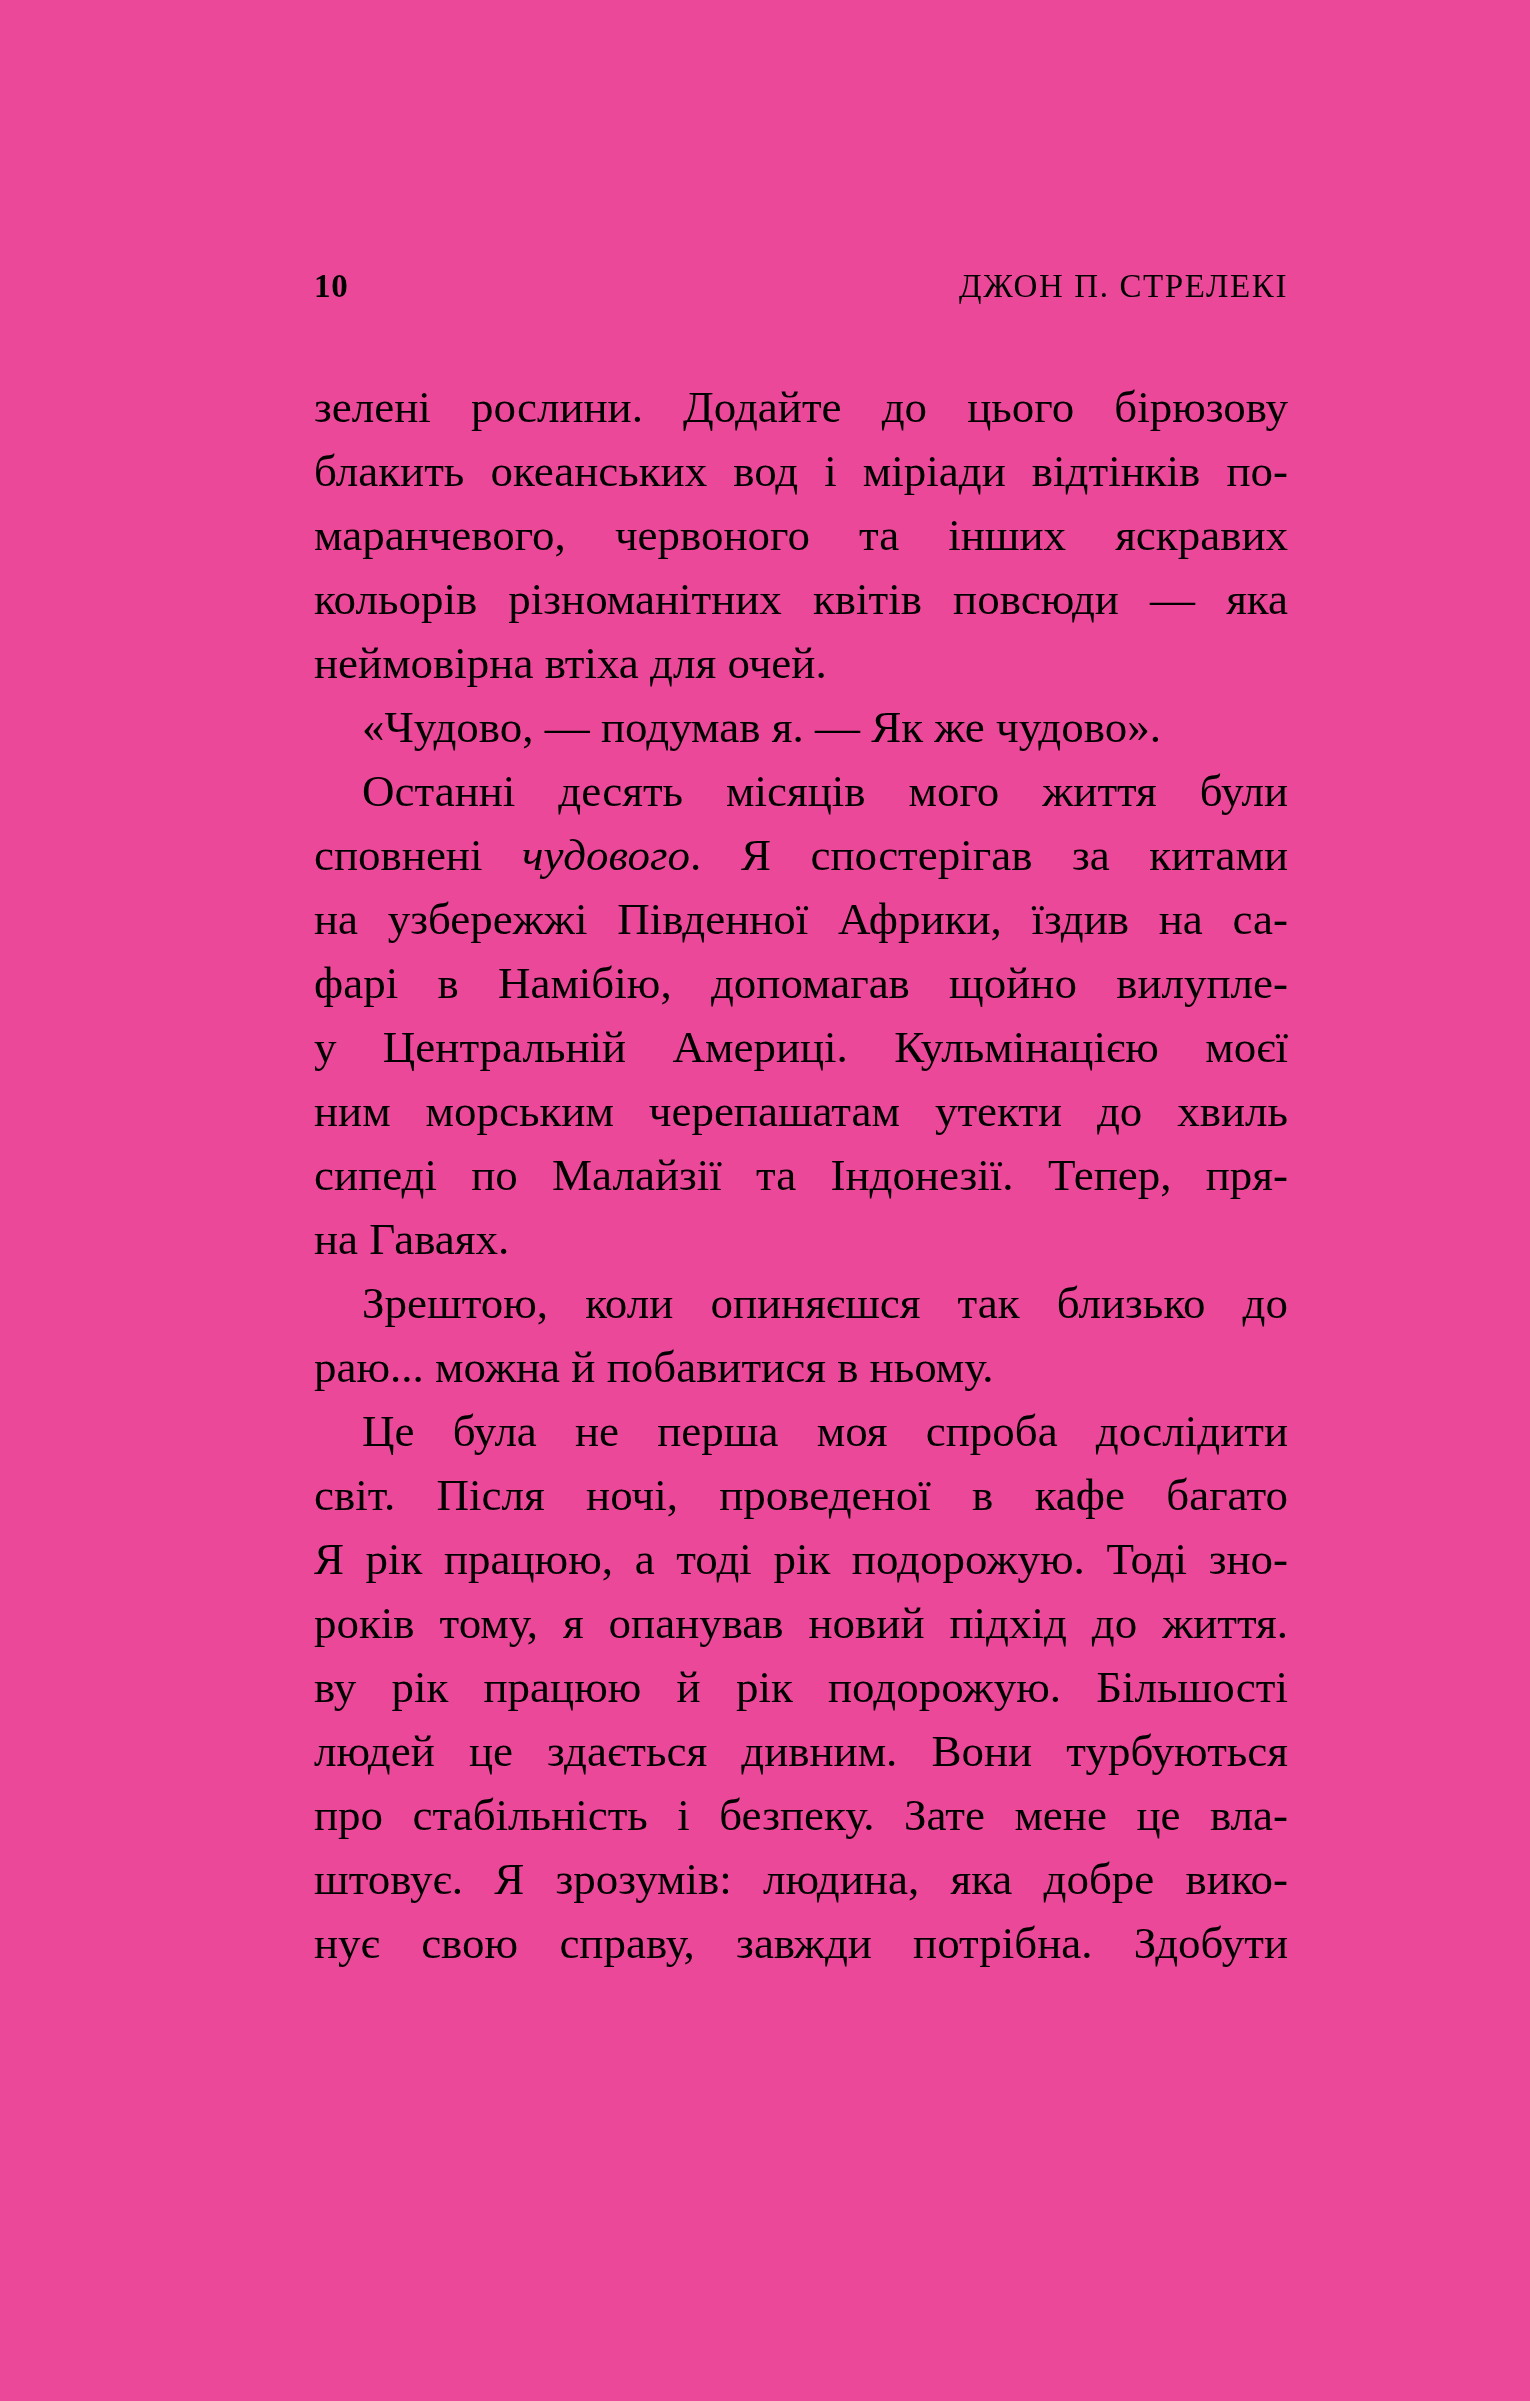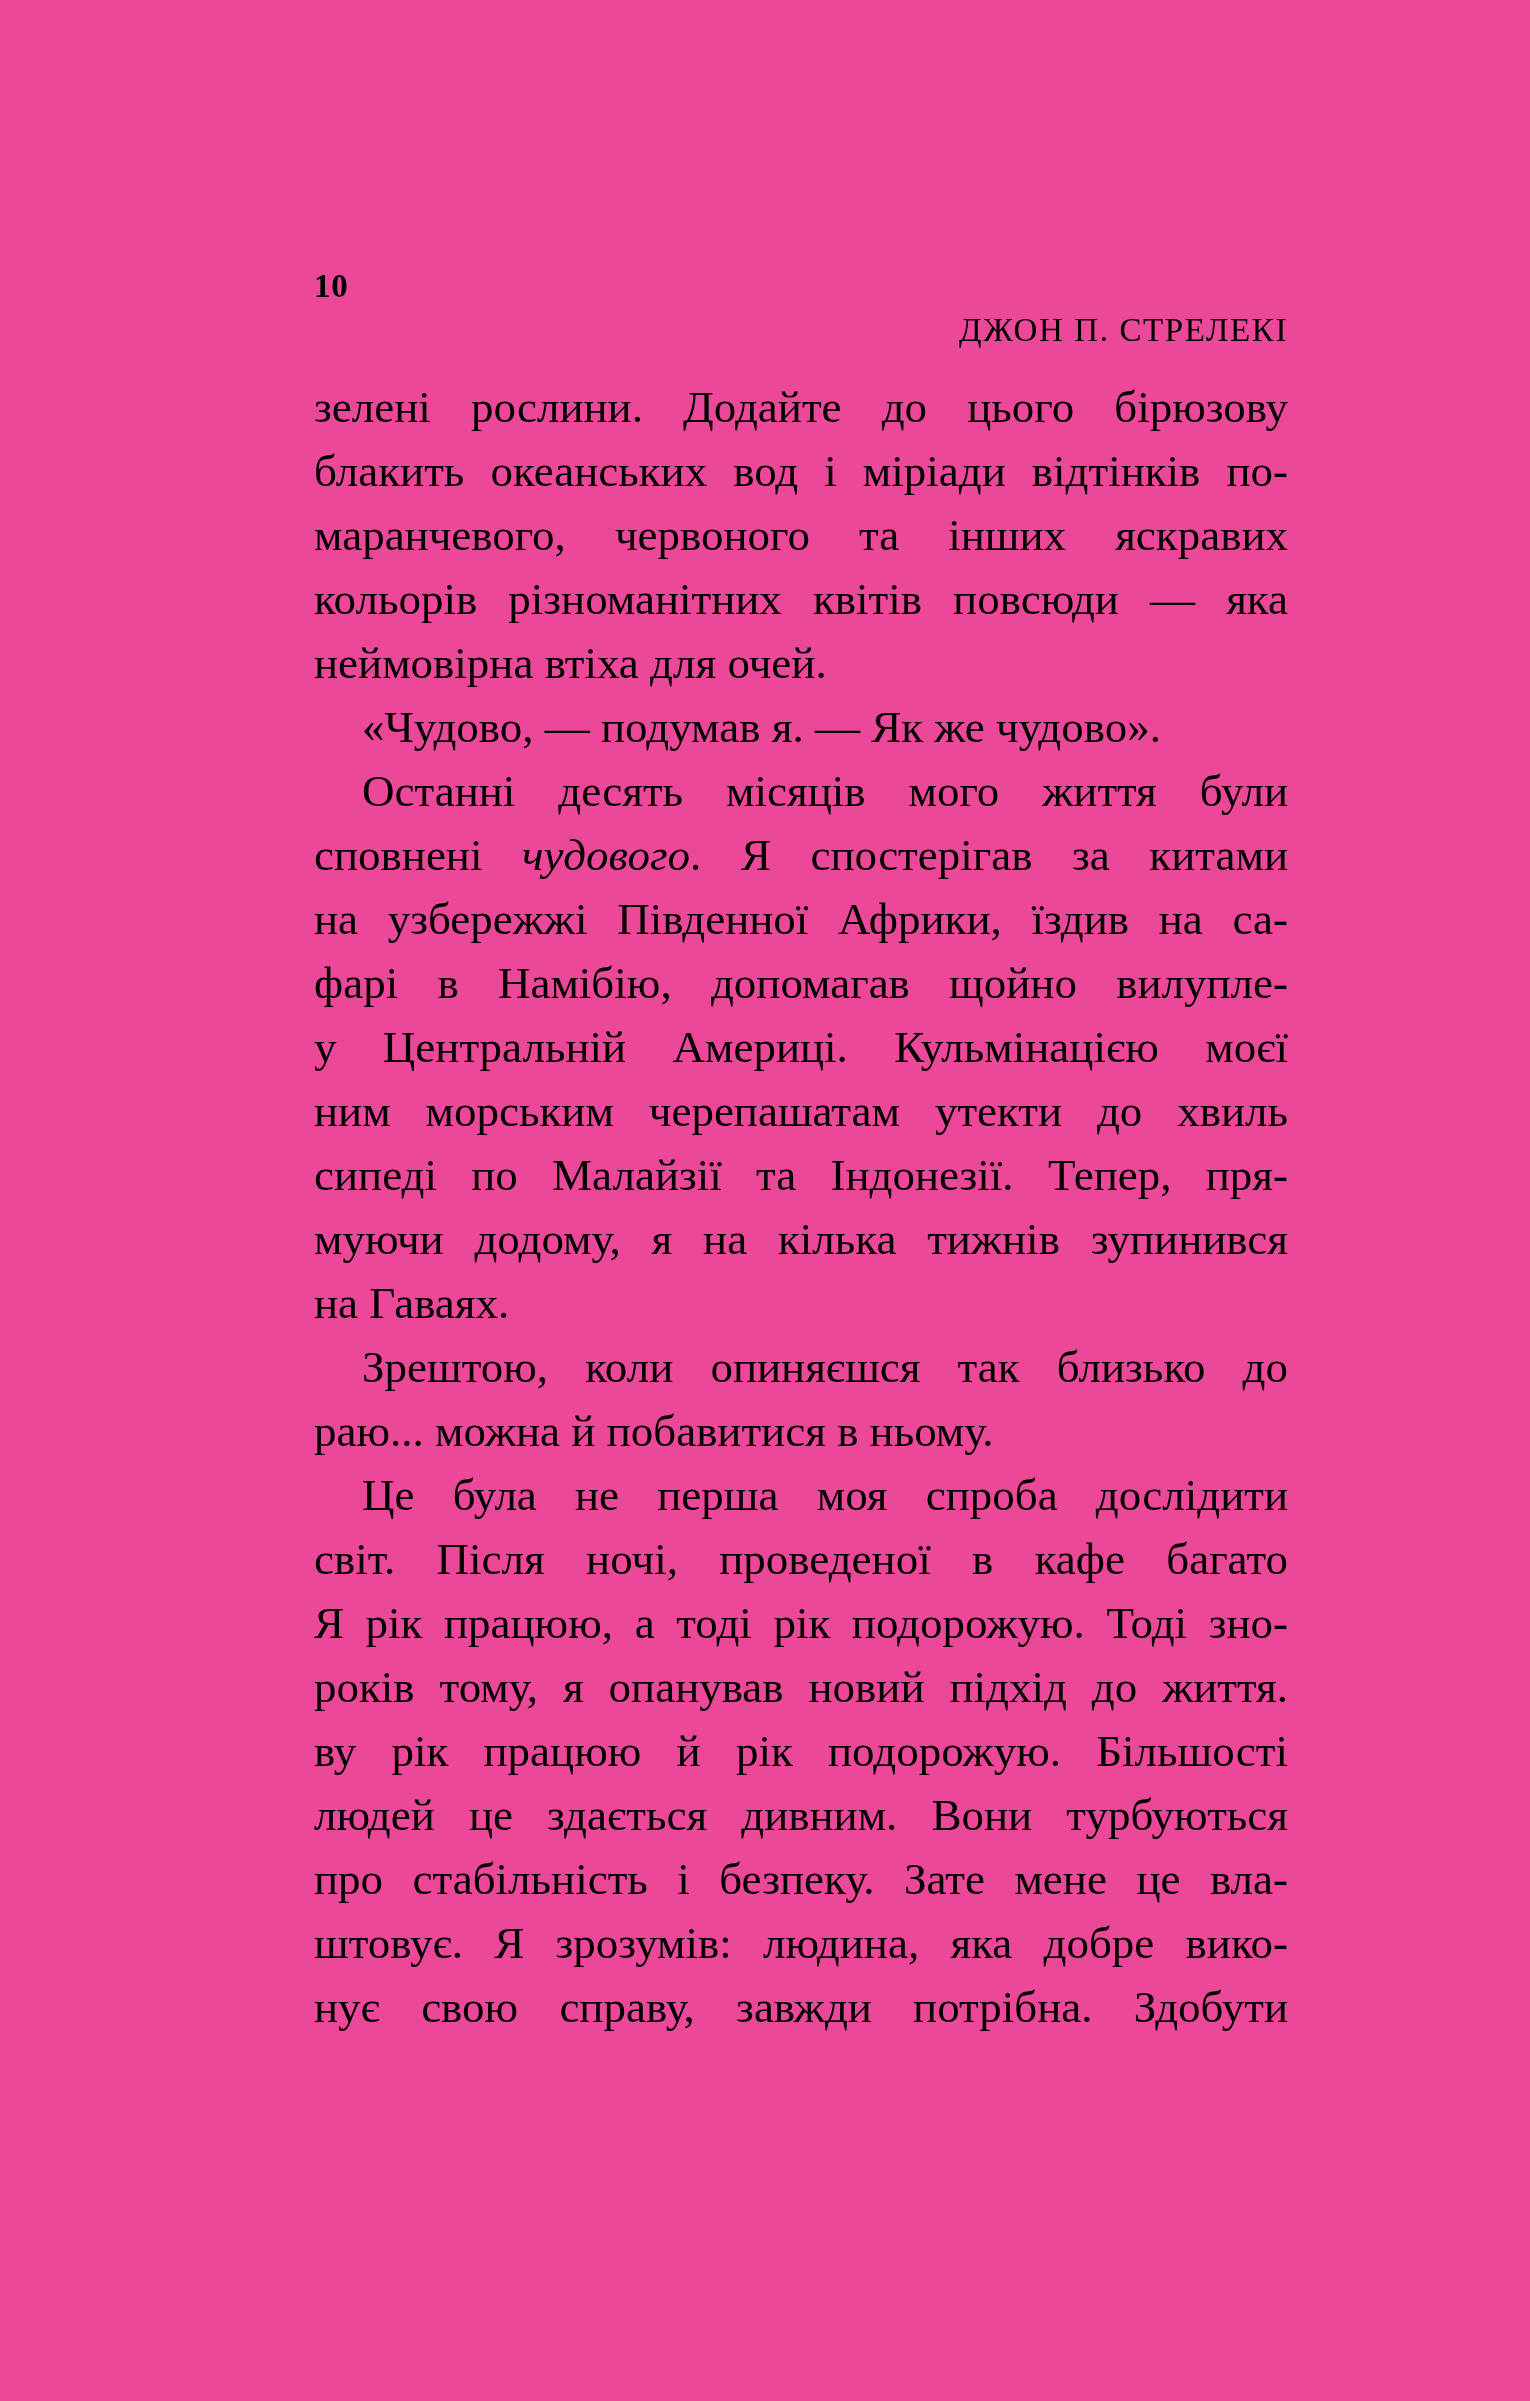--- a/index.html
+++ b/index.html
@@ -20,21 +20,20 @@
   .folio{
     position:absolute;left:0;top:0;
     font-weight:700;
     letter-spacing:0.8px;
   }
   .running-head{
     position:absolute;right:0;top:0;
     font-weight:400;
     letter-spacing:1.6px;
     white-space:nowrap;
-    margin-top:44px;
   }
   .text-block{
     position:absolute;
     left:314px;top:375px;
     width:974px;
     font-size:45px;
     line-height:64px;
   }
   .line{width:100%;white-space:normal;}
   .j{text-align:justify;text-align-last:justify;font-family:Liberation Serif, serif;}
@@ -58,21 +57,20 @@
     <div class="line j">кольорів різноманітних квітів повсюди — яка</div>
     <div class="line">неймовірна втіха для очей.</div>
     <div class="line ind">«Чудово, — подумав я. — Як же чудово».</div>
     <div class="line ind j">Останні десять місяців мого життя були</div>
     <div class="line j"><span>сповнені </span><span class="it">чудового</span><span>. Я спостерігав за китами</span></div>
     <div class="line j">на узбережжі Південної Африки, їздив на са-</div>
     <div class="line j">фарі в Намібію, допомагав щойно вилупле-</div>
     <div class="line j">у Центральній Америці. Кульмінацією моєї</div>
     <div class="line j">ним морським черепашатам утекти до хвиль</div>
     <div class="line j">сипеді по Малайзії та Індонезії. Тепер, пря-</div>
-    <div class="line j">муючи додому, я на кілька тижнів зупинився</div>
     <div class="line">на Гаваях.</div>
     <div class="line ind j">Зрештою, коли опиняєшся так близько до</div>
     <div class="line">раю... можна й побавитися в ньому.</div>
     <div class="line ind j">Це була не перша моя спроба дослідити</div>
     <div class="line j">світ. Після ночі, проведеної в кафе багато</div>
     <div class="line j">Я рік працюю, а тоді рік подорожую. Тоді зно-</div>
     <div class="line j">років тому, я опанував новий підхід до життя.</div>
     <div class="line j">ву рік працюю й рік подорожую. Більшості</div>
     <div class="line j">людей це здається дивним. Вони турбуються</div>
     <div class="line j">про стабільність і безпеку. Зате мене це вла-</div>

